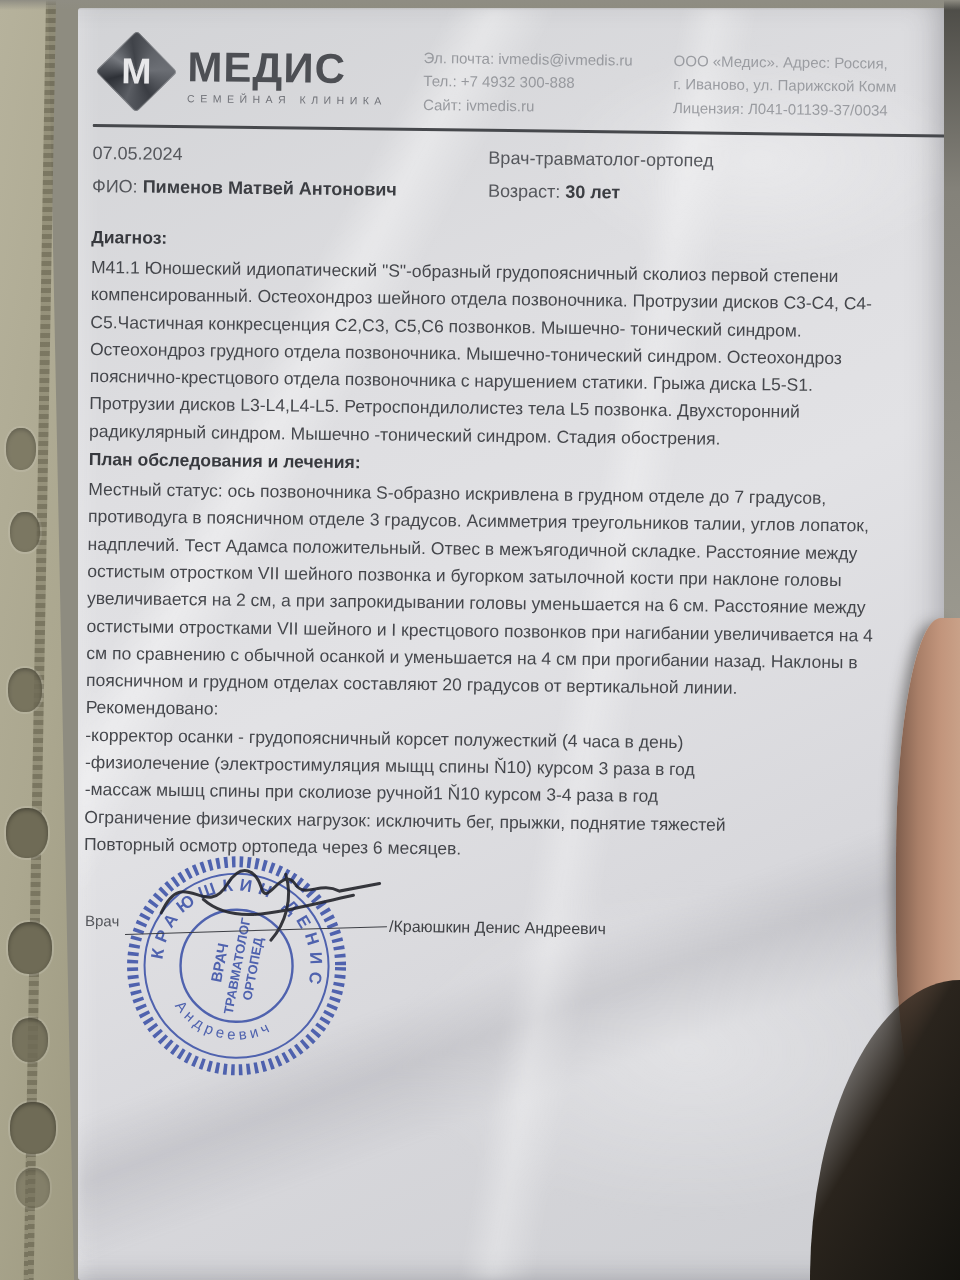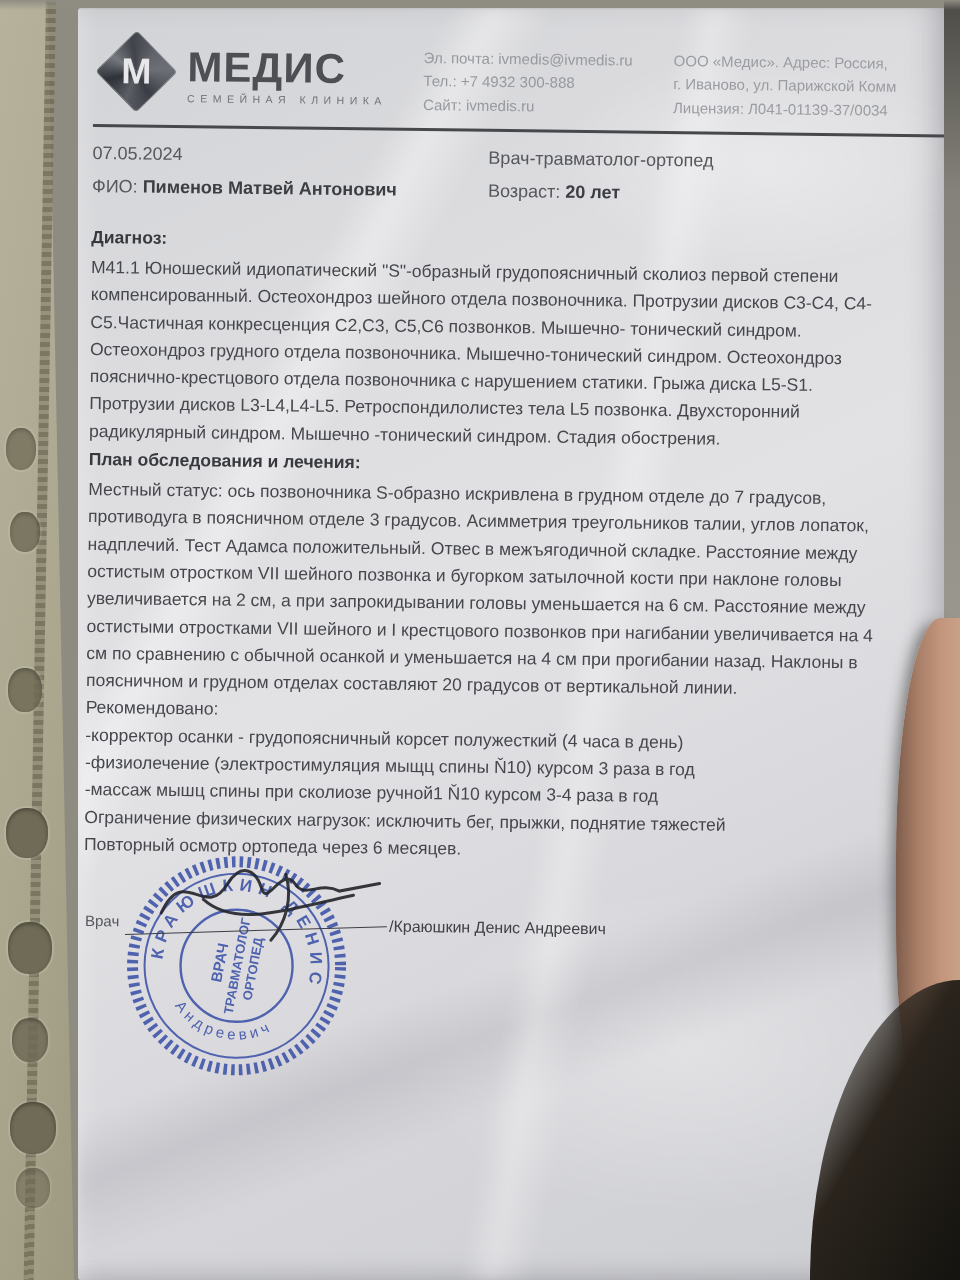--- a/index.html
+++ b/index.html
@@ -155,21 +155,21 @@
           <div class="visit-left">07.05.2024</div>
           <div class="visit-right">Врач-травматолог-ортопед</div>
         </div>
         <div class="visit-row">
           <div class="visit-left">
             <span>ФИО:</span>
             <span class="strong">Пименов Матвей Антонович</span>
           </div>
           <div class="visit-right">
             <span>Возраст:</span>
-            <span class="strong">20 лет</span>
+            <span class="strong">30 лет</span>
           </div>
         </div>
       </div>
 
       <div class="section-heading">Диагноз:</div>
       <div class="para">М41.1 Юношеский идиопатический "S"-образный грудопоясничный сколиоз первой степени компенсированный. Остеохондроз шейного отдела позвоночника. Протрузии дисков С3-С4, С4-С5.Частичная конкресценция С2,С3, С5,С6 позвонков. Мышечно- тонический синдром. Остеохондроз грудного отдела позвоночника. Мышечно-тонический синдром. Остеохондроз пояснично-крестцового отдела позвоночника с нарушением статики. Грыжа диска L5-S1. Протрузии дисков L3-L4,L4-L5. Ретроспондилолистез тела L5 позвонка. Двухсторонний радикулярный синдром. Мышечно -тонический синдром. Стадия обострения.</div>
 
       <div class="section-heading" style="margin-top:4px;">План обследования и лечения:</div>
       <div class="para">Местный статус: ось позвоночника S-образно искривлена в грудном отделе до 7 градусов, противодуга в поясничном отделе 3 градусов. Асимметрия треугольников талии, углов лопаток, надплечий. Тест Адамса положительный. Отвес в межъягодичной складке. Расстояние между остистым отростком VII шейного позвонка и бугорком затылочной кости при наклоне головы увеличивается на 2 см, а при запрокидывании головы уменьшается на 6 см. Расстояние между остистыми отростками VII шейного и I крестцового позвонков при нагибании увеличивается на 4 см по сравнению с обычной осанкой и уменьшается на 4 см при прогибании назад. Наклоны в поясничном и грудном отделах составляют 20 градусов от вертикальной линии.</div>
       <div class="rec-line">Рекомендовано:</div>

